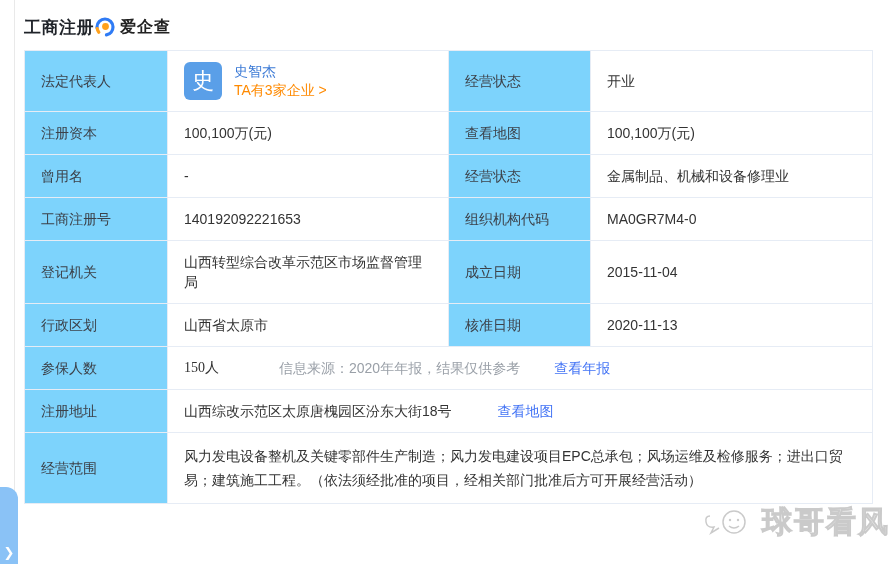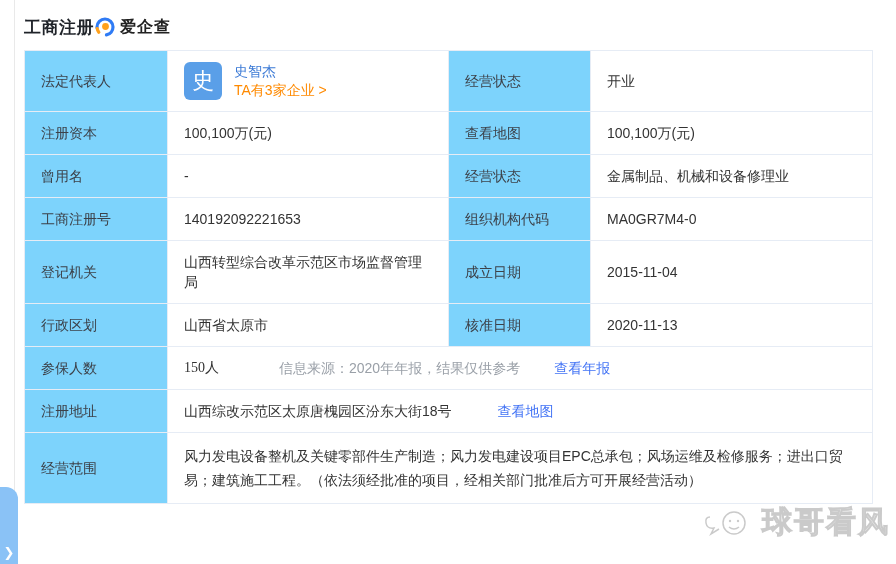--- a/index.html
+++ b/index.html
@@ -37,21 +37,21 @@
   .insured-line .note { margin-right: 34px; }
   .addr-line { display: flex; align-items: center; }
   .addr-line .v { margin-right: 46px; }
   .scope-text { line-height: 24px; }
 
   .side-tab { position: absolute; left: 0; top: 487px; width: 18px; height: 90px;
               background: #8ac2f6; border-radius: 0 12px 12px 0; cursor: pointer;
               display: flex; align-items: center; justify-content: center; padding-top: 40px; }
   .side-tab .chev { color: #fff; font-size: 13px; font-weight: bold; }
 
-  .watermark { position: absolute; right: 6px; top: 502px; display: flex; align-items: flex-end;
+  .watermark { position: absolute; right: 6px; top: 502px; display: flex; align-items: flex-start;
                gap: 6px; opacity: .6; pointer-events: none; }
   .wm-text { font-size: 30px; font-weight: bold; letter-spacing: 2px;
              color: rgba(150,150,150,.22); -webkit-text-stroke: 1px #a8a8a8; }
 </style>
 </head>
 <body>
 
 <div class="page-edge"></div>
 
 <div class="topbar">

